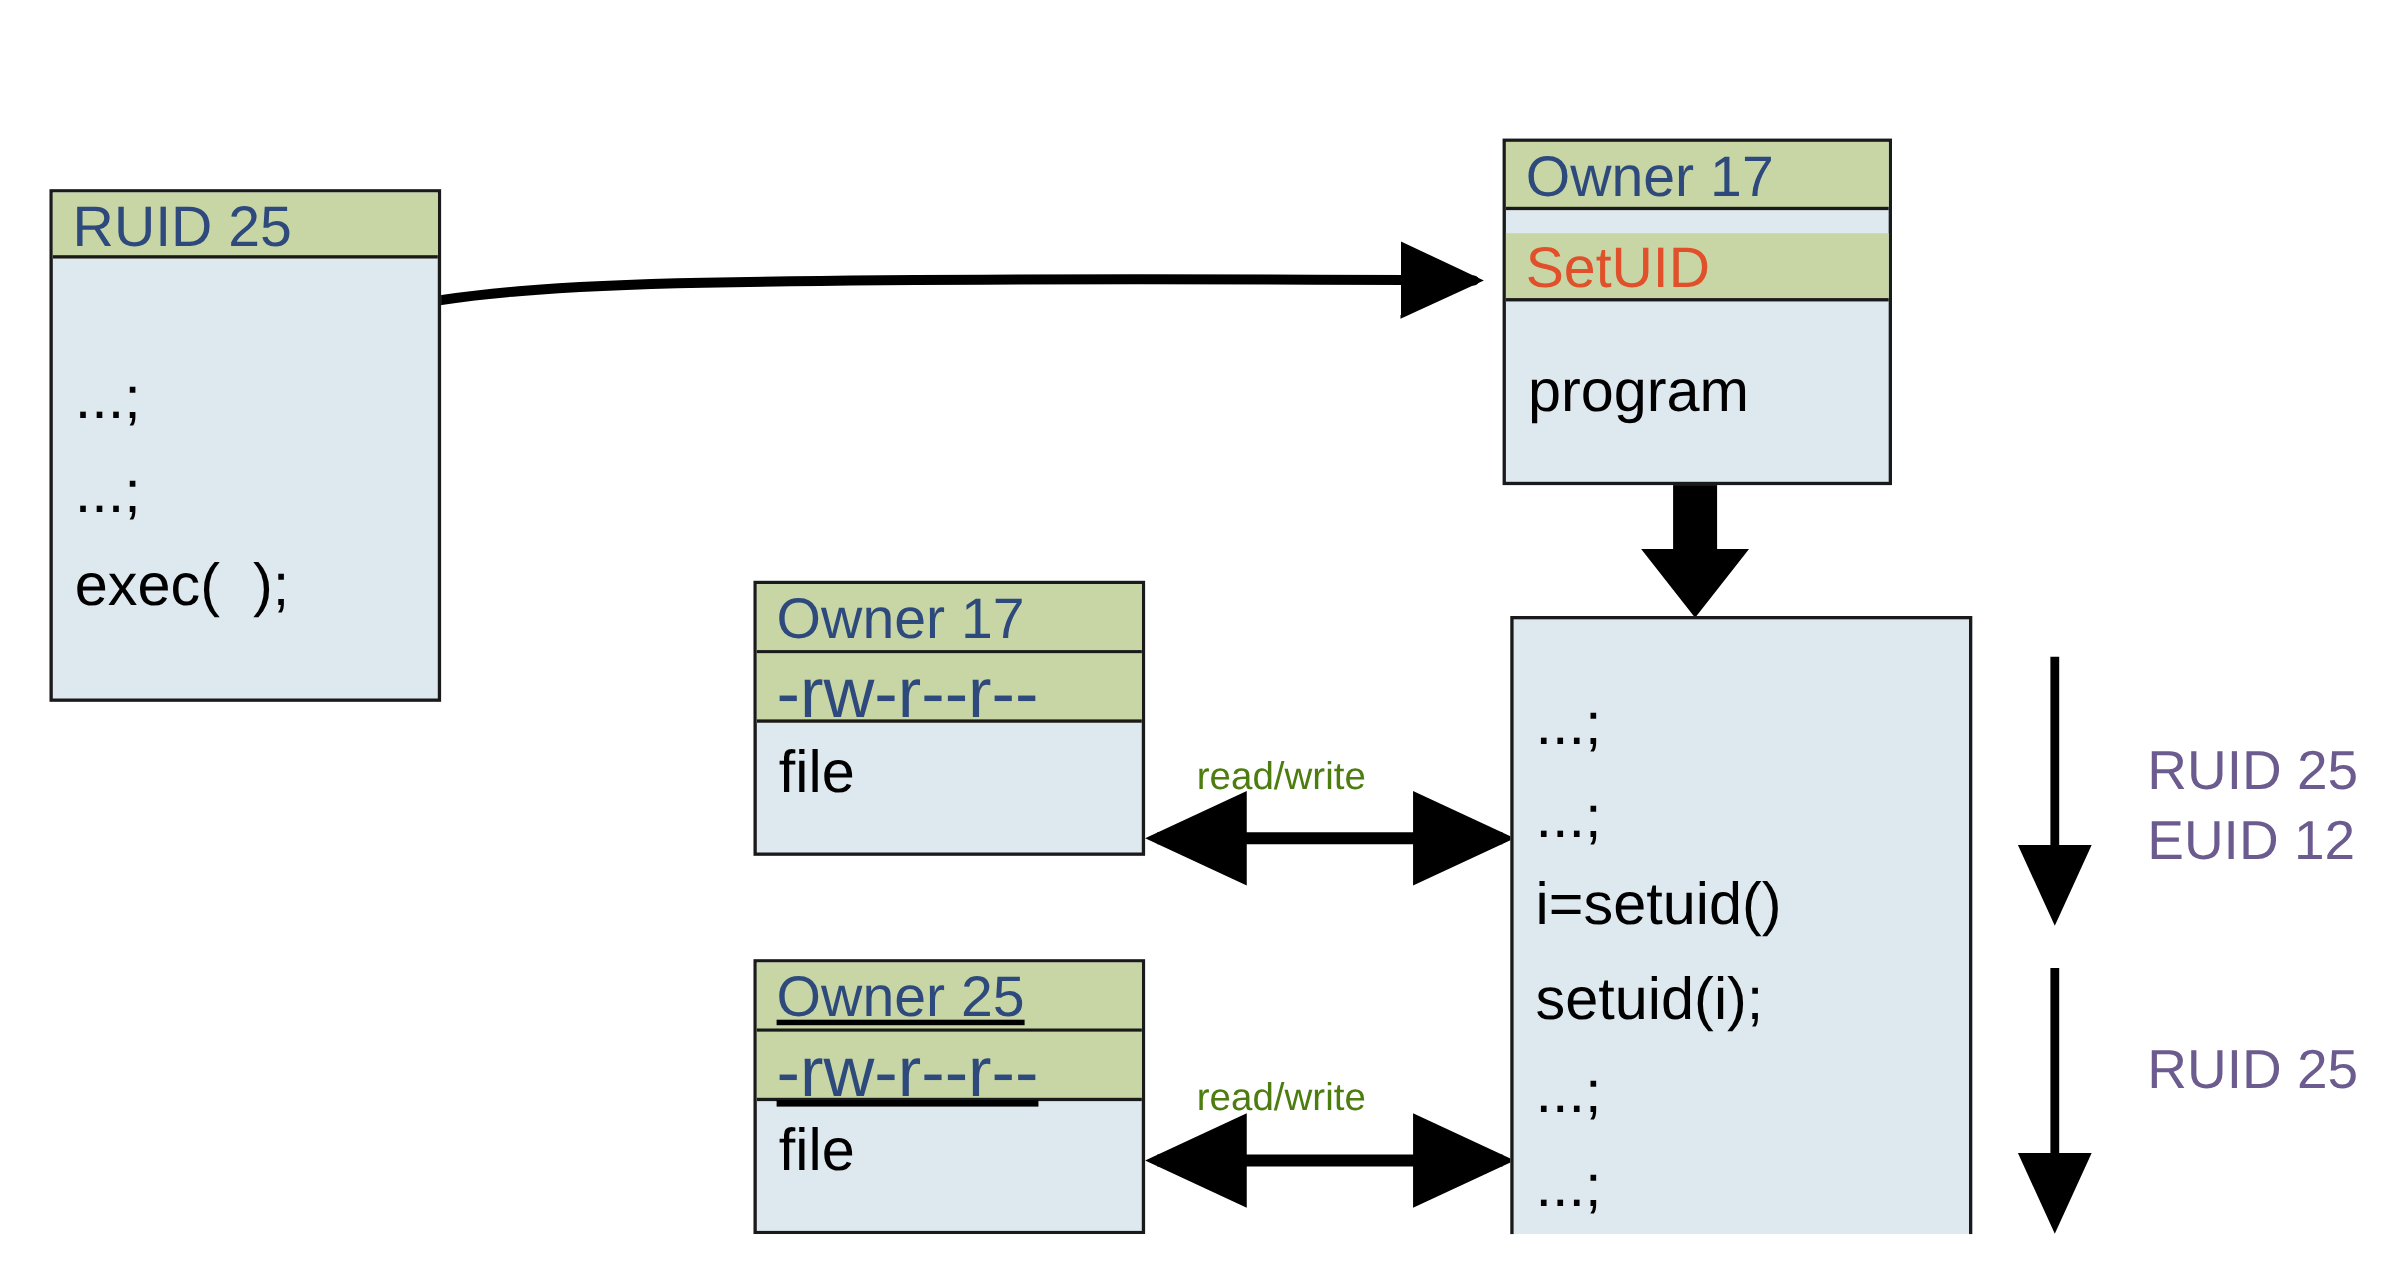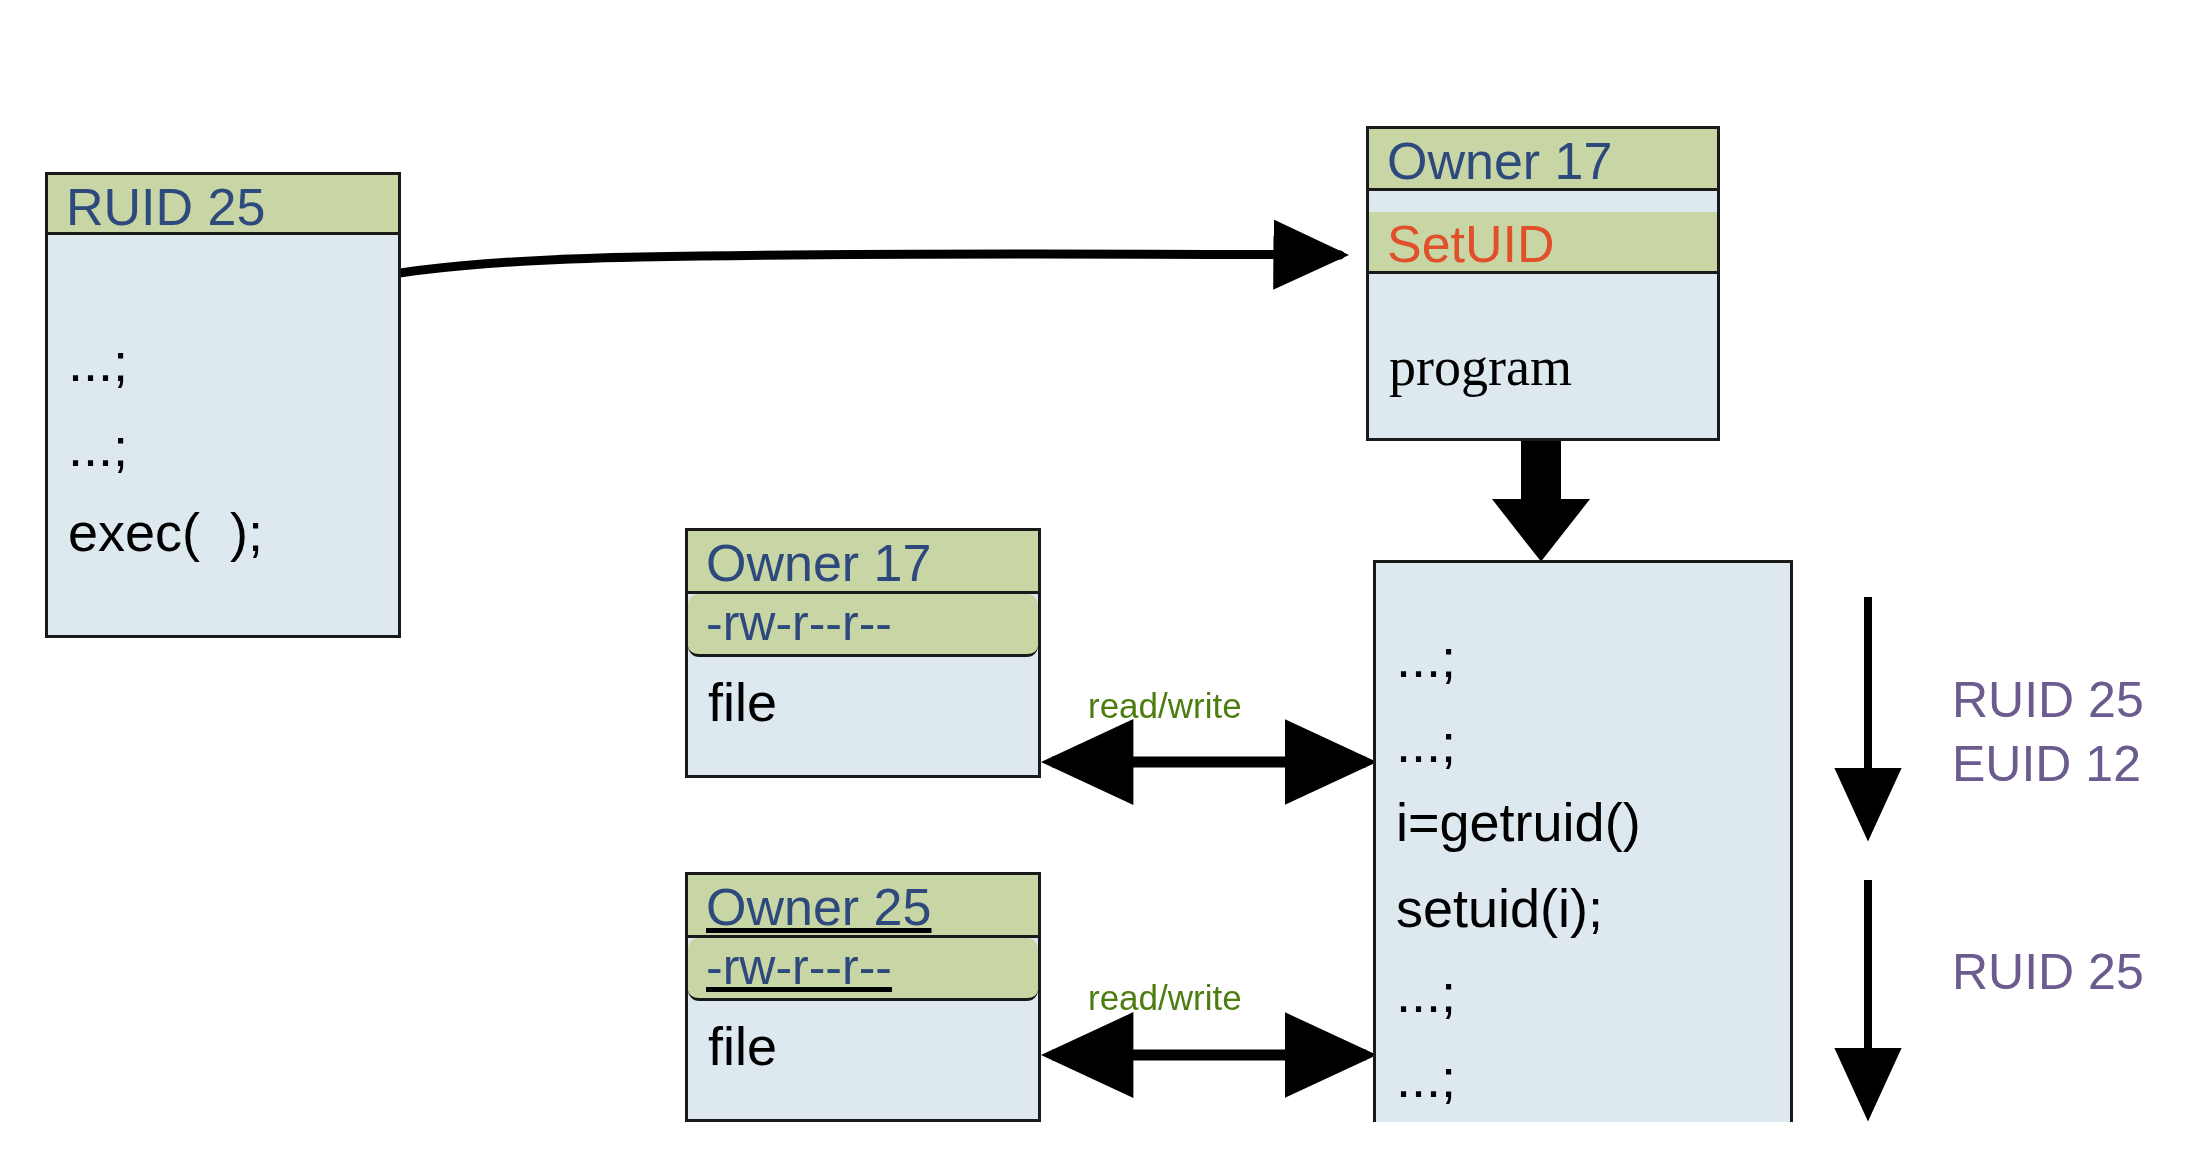--- a/index.html
+++ b/index.html
@@ -29,23 +29,22 @@
     box-sizing: border-box;
     background: #c8d6a6;
     color: #2e4a7d;
     border-bottom: 3px solid #1a1a1a;
     font-size: 52px;
     line-height: 1;
     padding: 6px 0 8px 18px;
     white-space: nowrap;
   }
   .hdr.perm {
-    font-size: 50px;
+    font-size: 64px;
     padding: 4px 0 8px 18px;
-    border-radius: 11px;
   }
   .hdr.setuid {
     color: #e0502a;
     margin-top: 21px;
   }
   .body {
     flex: 1;
     box-sizing: border-box;
     padding: 0 0 0 18px;
     color: #000000;
@@ -152,21 +151,21 @@
       <div class="codeline" style="top:100px;">...;</div>
       <div class="codeline" style="top:185px;">...;</div>
       <div class="codeline" style="top:270px;">exec(  );</div>
     </div>
   </div>
 
   <div class="box" id="program-box">
     <div class="hdr">Owner 17</div>
     <div class="hdr setuid">SetUID</div>
     <div class="body">
-      <div class="codeline" style="top:66px;font-family:Liberation Serif, serif;">program</div>
+      <div class="codeline" style="top:55px;">program</div>
     </div>
   </div>
 
   <div class="box" id="file17-box">
     <div class="hdr">Owner 17</div>
     <div class="hdr perm">-rw-r--r--</div>
     <div class="body">
       <div class="codeline" style="top:18px;">file</div>
     </div>
   </div>
@@ -176,21 +175,21 @@
     <div class="hdr perm">-rw-r--r--</div>
     <div class="body">
       <div class="codeline" style="top:18px;">file</div>
     </div>
   </div>
 
   <div class="box" id="process-box">
     <div class="body">
       <div class="codeline" style="top:68px;">...;</div>
       <div class="codeline" style="top:153px;">...;</div>
-      <div class="codeline" style="top:232px;">i=getruid()</div>
+      <div class="codeline" style="top:232px;">i=setuid()</div>
       <div class="codeline" style="top:318px;">setuid(i);</div>
       <div class="codeline" style="top:403px;">...;</div>
       <div class="codeline" style="top:488px;">...;</div>
     </div>
   </div>
 
   <div class="rwlabel" style="left:1088px; top:688px;">read/write</div>
   <div class="rwlabel" style="left:1088px; top:980px;">read/write</div>
 
   <div class="uidlabel" style="left:1952px; top:668px;">

